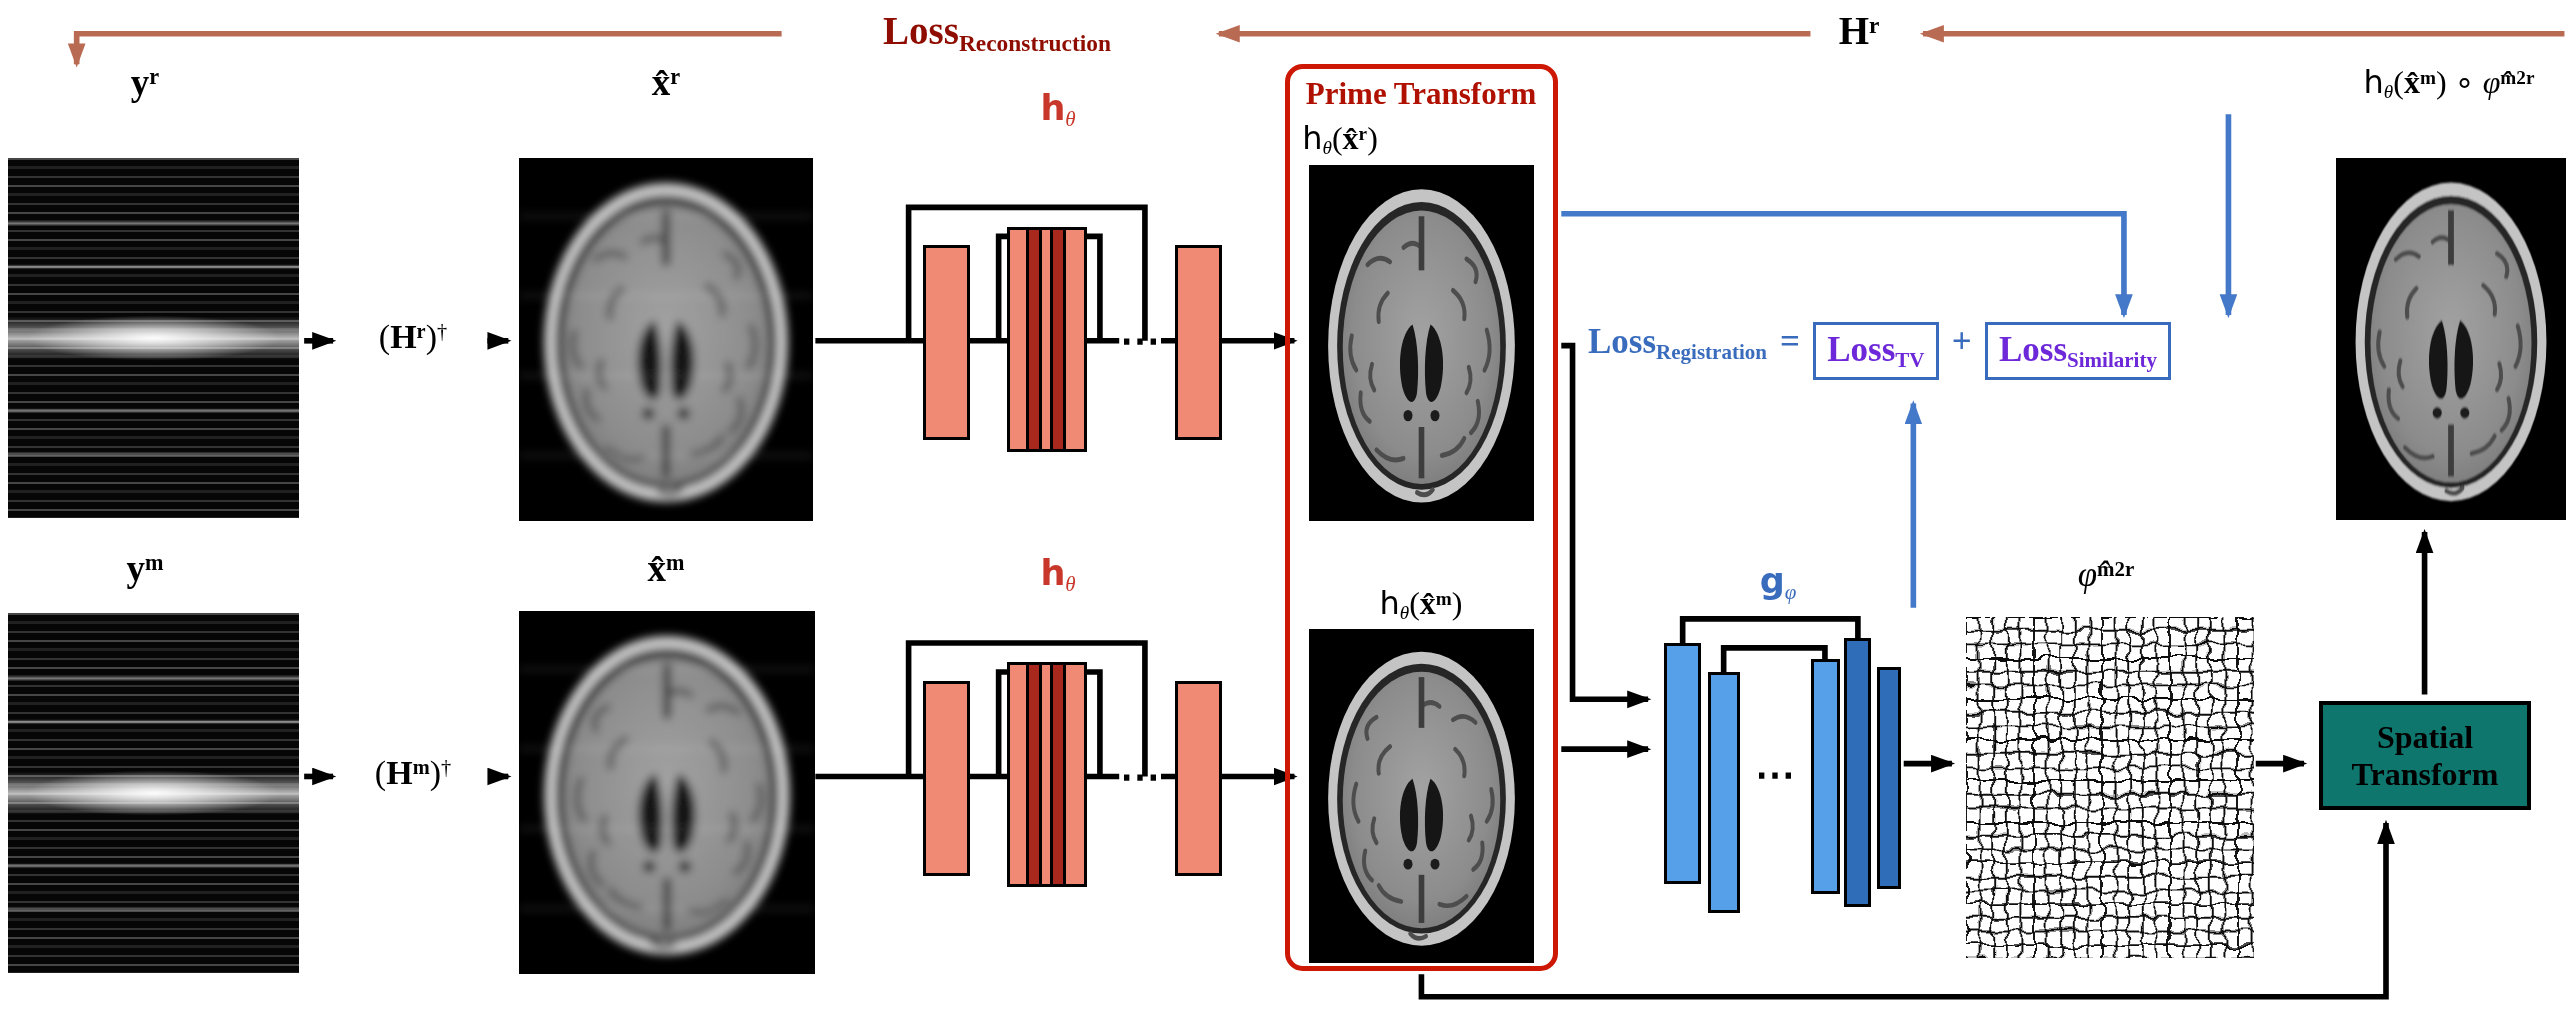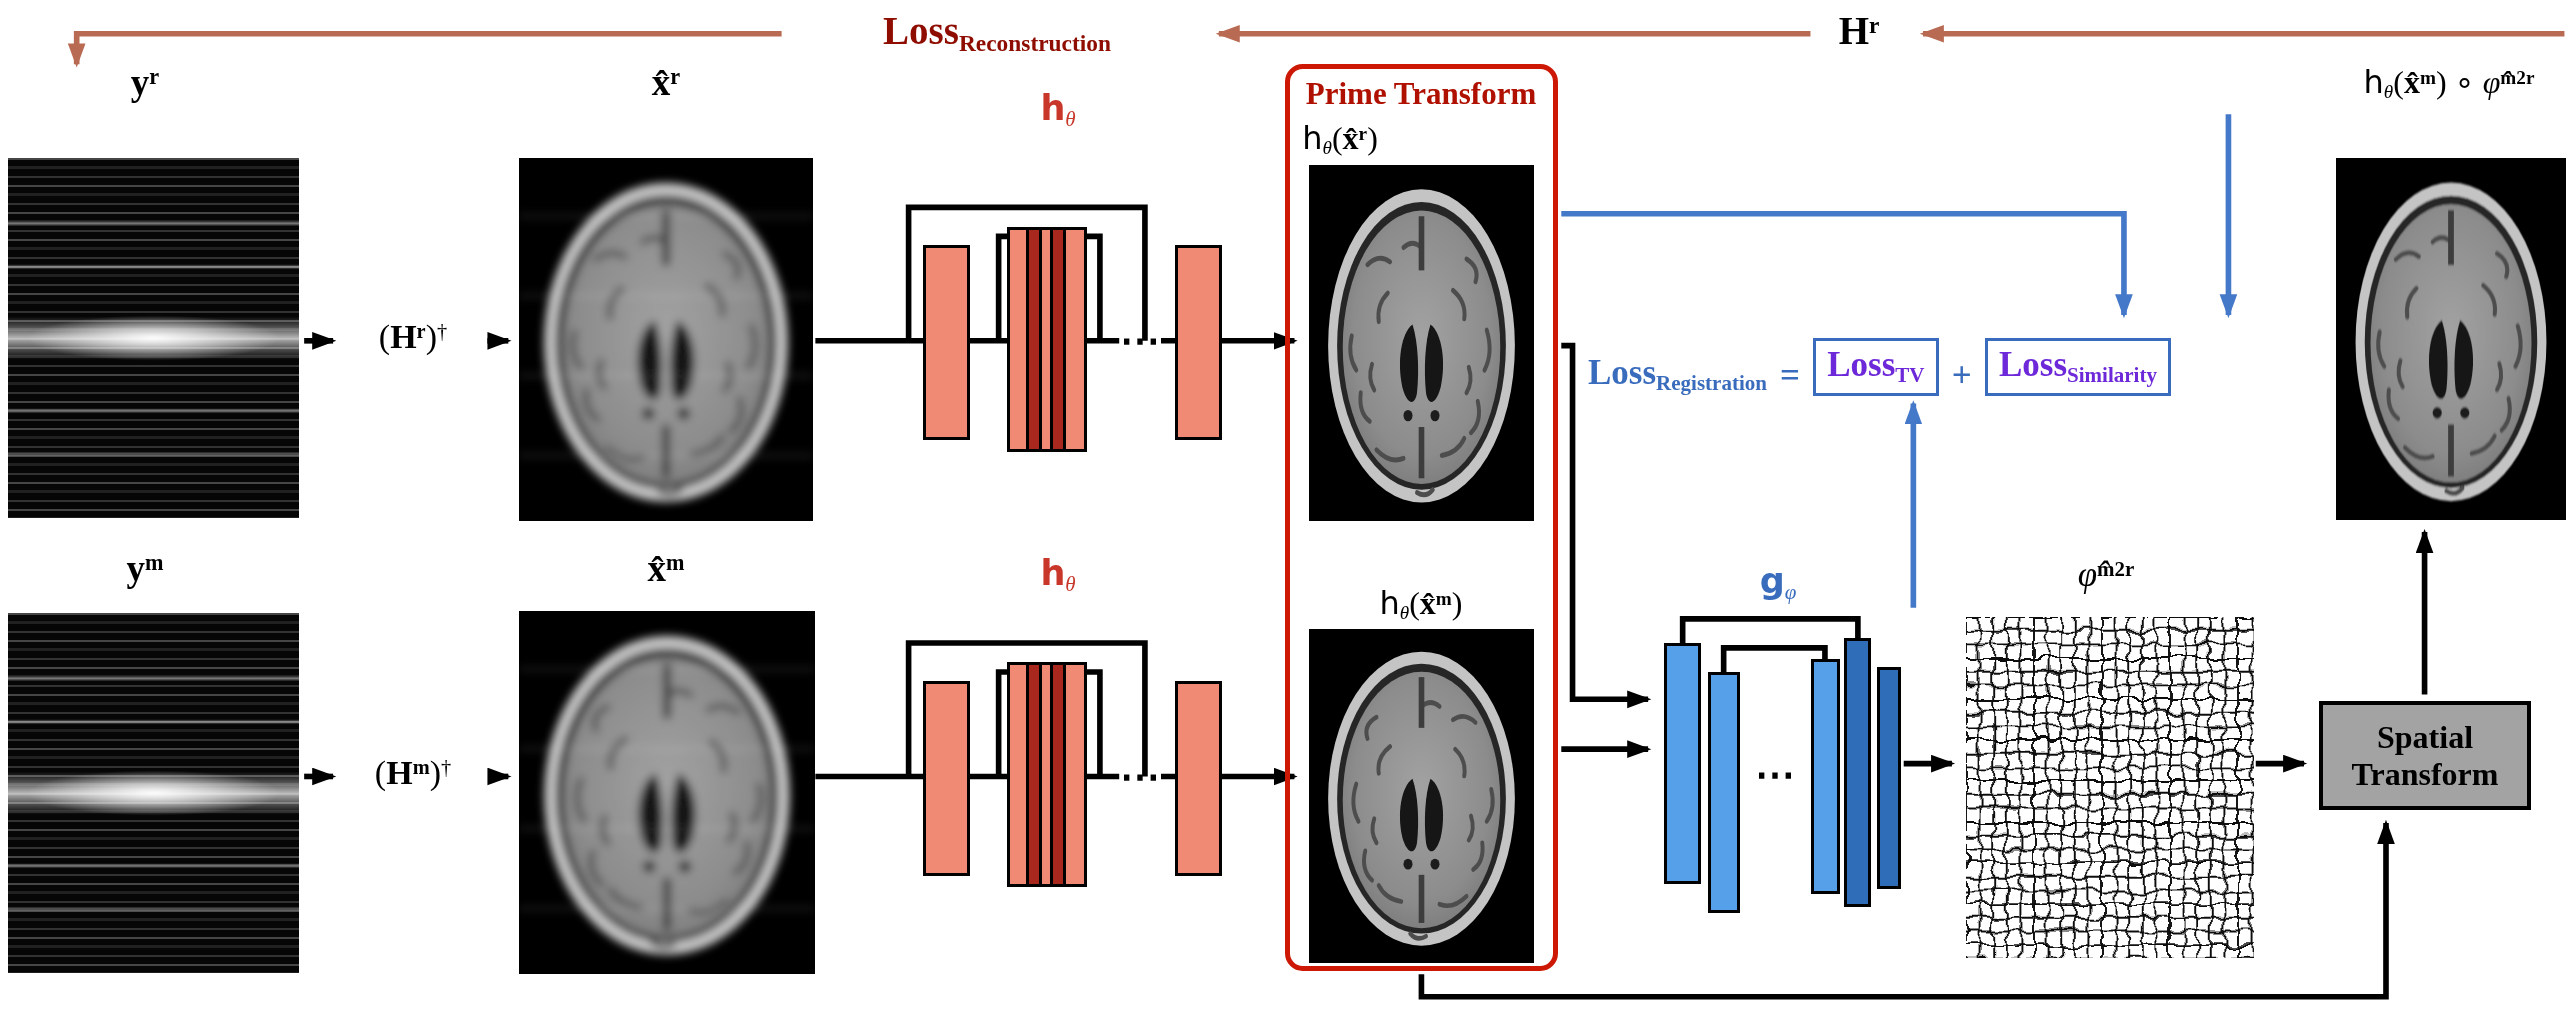--- a/index.html
+++ b/index.html
@@ -30,23 +30,23 @@
       repeating-linear-gradient(to bottom, rgba(255,255,255,.26) 0 2.4px, rgba(0,0,0,0) 2.4px 8px, rgba(255,255,255,.11) 8px 10.5px, rgba(0,0,0,0) 10.5px 17.7px, rgba(255,255,255,.18) 17.7px 20px, rgba(0,0,0,0) 20px 27px),
       #060606;}
   .blk{position:absolute;box-sizing:border-box;border:3.2px solid #000;z-index:3;}
   .salmon{background:#f08a74;}
   .blueL{background:#56a0ea;}
   .blueD{background:#2f6db8;}
   .stripe{position:absolute;top:0;bottom:0;width:16px;background:#a8281e;border-left:3.2px solid #000;border-right:3.2px solid #000;box-sizing:border-box;}
   .primebox{position:absolute;left:1285px;top:64px;width:273px;height:907px;
             border:5.6px solid #cc1804;border-radius:17.7px;box-sizing:border-box;z-index:2;}
   .stbox{position:absolute;left:2319px;top:701px;width:212px;height:109px;border:4.8px solid #000;
-         box-sizing:border-box;background:#a3a3a3;display:flex;flex-direction:column;justify-content:center;
+         box-sizing:border-box;background:#0f766e;display:flex;flex-direction:column;justify-content:center;
          align-items:center;z-index:4;line-height:1.15;}
-  .formula{position:absolute;left:1588px;top:322px;height:74px;display:flex;align-items:flex-end;gap:13px;z-index:5;}
+  .formula{position:absolute;left:1588px;top:322px;height:74px;display:flex;align-items:flex-start;gap:13px;z-index:5;}
   .lossbox{border:3.2px solid #3a6cbd;padding:4.8px 11.3px;font-size:35px;color:#6d28d9;white-space:nowrap;}
   .overlay{position:absolute;left:0;top:0;z-index:2;pointer-events:none;}
 </style>
 </head>
 <body>
 
 <div class="canvas">
 
   <svg class="overlay" width="2576" height="1016" viewBox="0 0 3204 1264">
     <defs>

